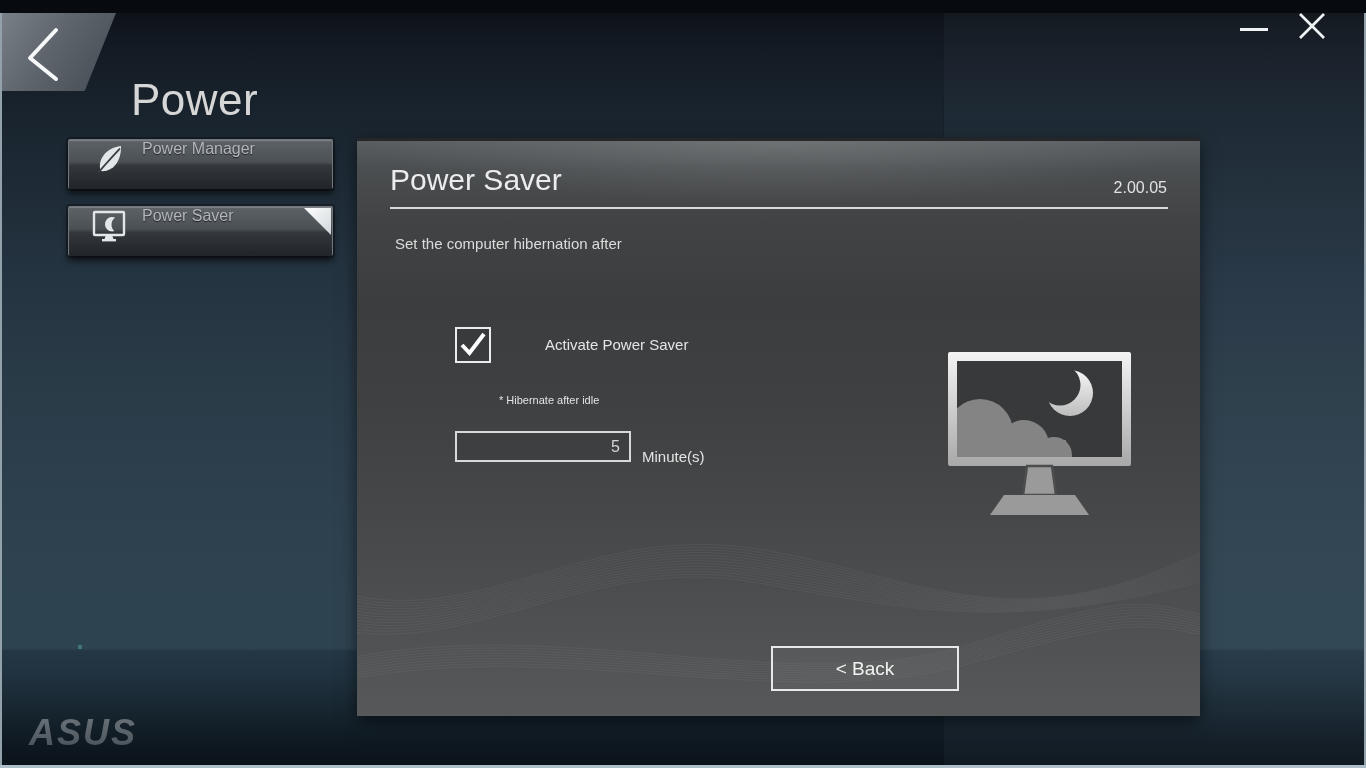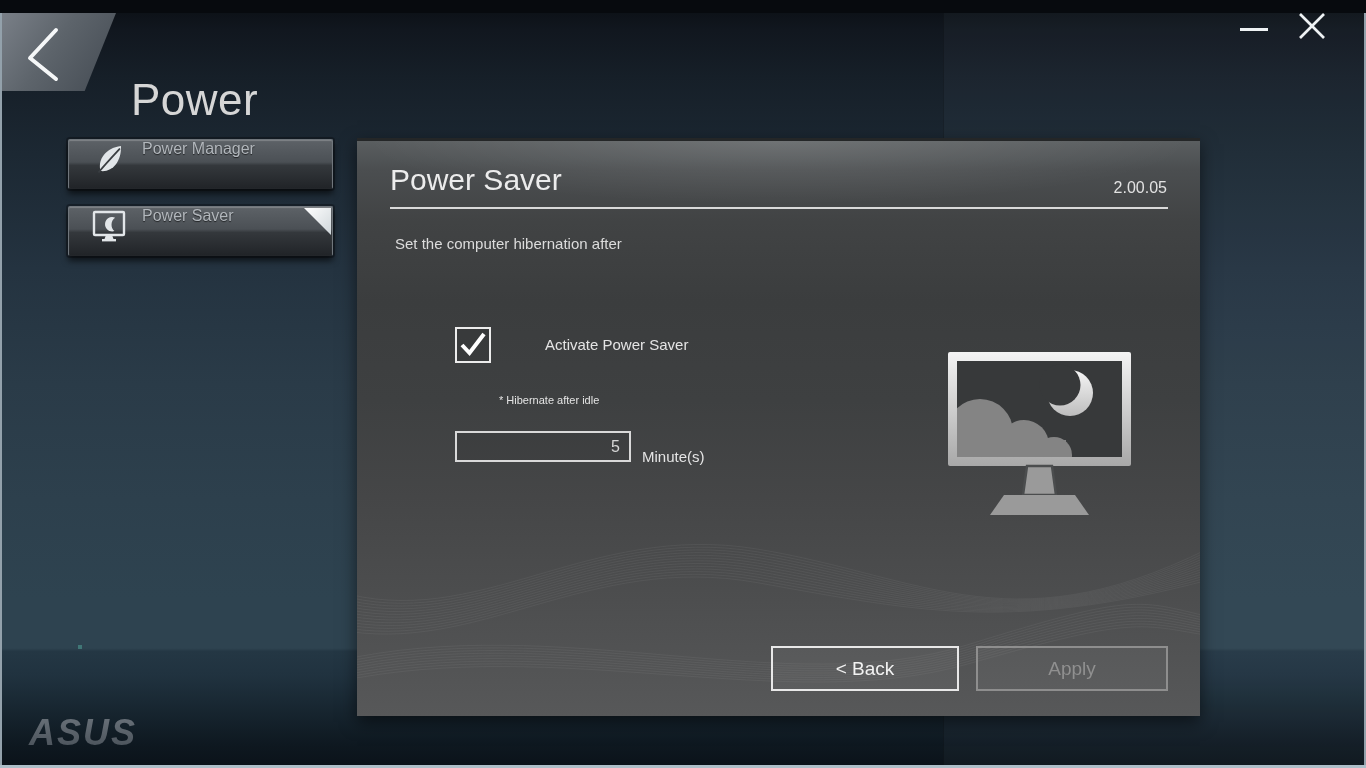--- a/index.html
+++ b/index.html
@@ -242,21 +242,20 @@
         <rect x="0" y="88" width="118" height="18" fill="url(#gCloud)"></rect>
       </g>
       <polygon points="79,114 104,114 108,143 75,143" fill="url(#gStand)" stroke="#4b4d4e" stroke-width="2.5"></polygon>
       <polygon points="56,143 127,143 141,163 42,163" fill="url(#gStand)"></polygon>
       <polygon points="56,183 127,183 141,163 42,163" fill="url(#gReflect)"></polygon>
       <polygon points="79,210 104,210 108,183 75,183" fill="url(#gReflect)"></polygon>
       <rect x="0" y="167" width="183" height="40" fill="url(#gReflect)" opacity="0.22"></rect>
     </svg>
 
     <div id="back-btn" class="panel-btn">&lt; Back</div>
-    <div id="apply-btn" class="panel-btn">Apply</div>
   </div>
 
   <svg id="asus-logo" width="150" height="42" viewBox="0 0 150 42">
     <defs>
       <linearGradient id="gAsus" x1="0" y1="0" x2="0" y2="1">
         <stop offset="0" stop-color="#6d757d"></stop>
           <stop offset="1" stop-color="#464e56"></stop>
       </linearGradient>
     </defs>
     <text x="4" y="33" font-family="Liberation Sans, sans-serif" font-size="36" font-weight="bold" font-style="italic" letter-spacing="2" fill="url(#gAsus)">ASUS</text>

